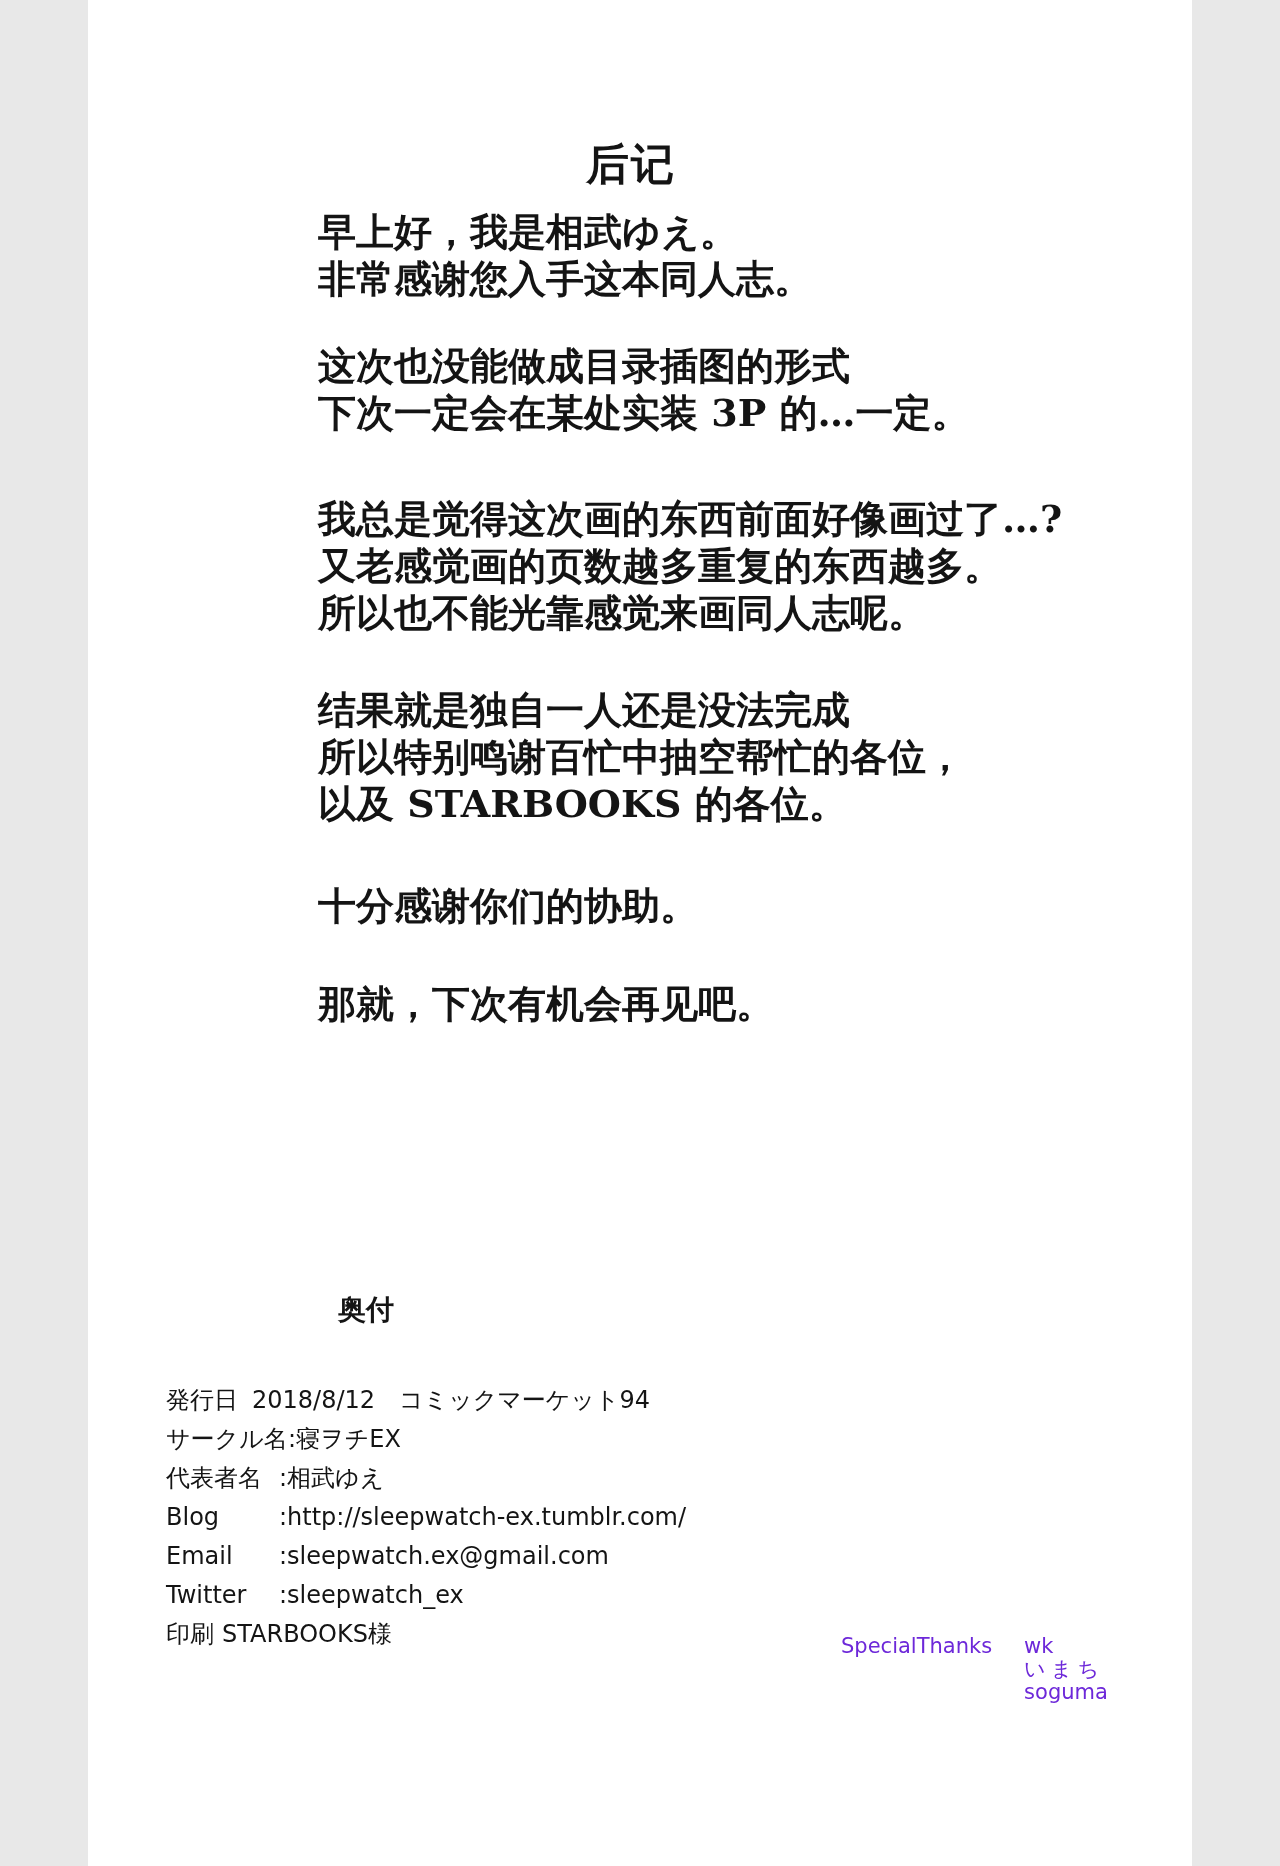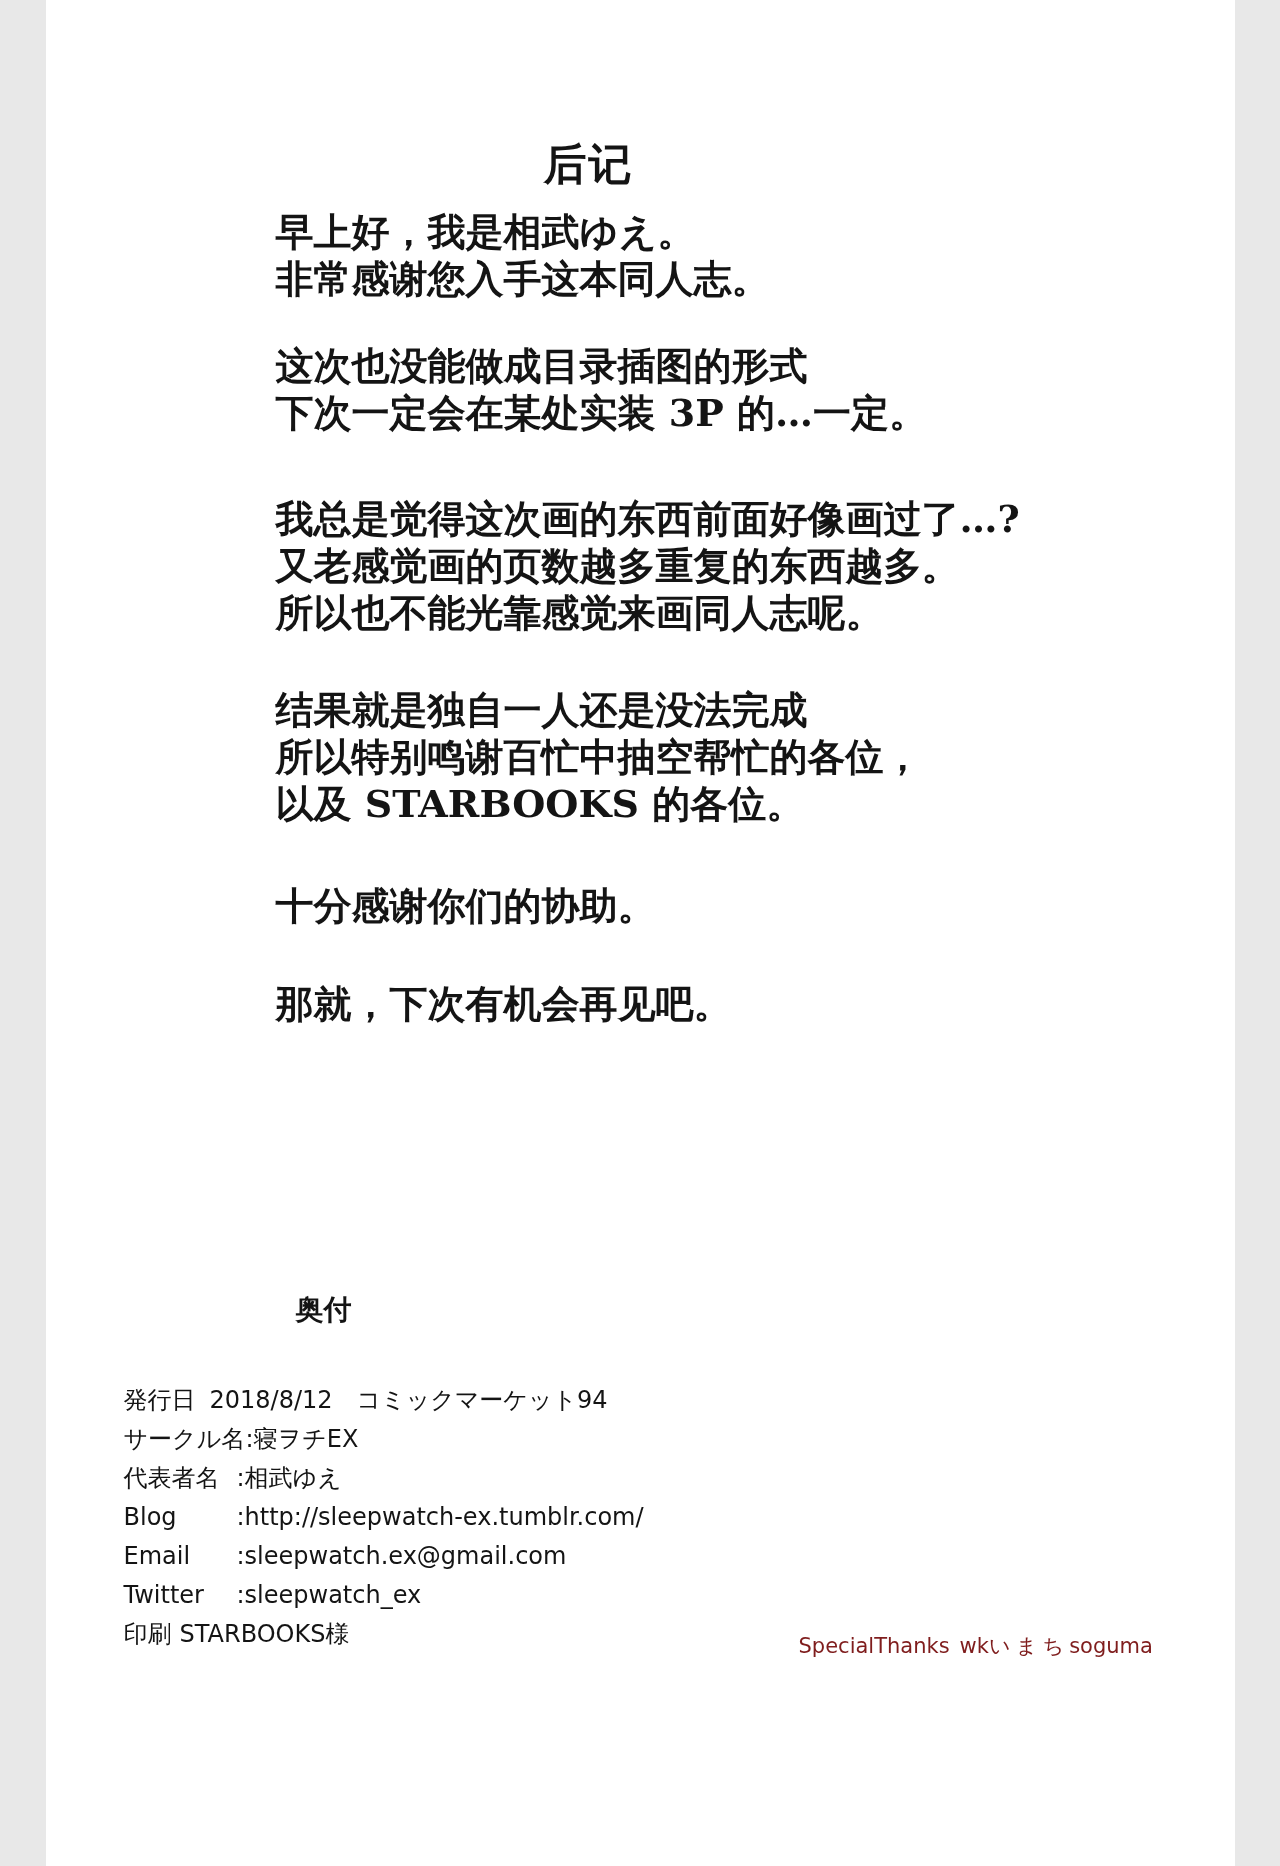--- a/index.html
+++ b/index.html
@@ -1,18 +1,18 @@
 <!DOCTYPE html>
 <html><head>
 <meta charset="utf-8">
 <style>
   html, body { margin: 0; padding: 0; background: #e8e8e8; }
   #page {
     position: relative;
-    width: 1189px;
+    width: 1104px;
     height: 1866px;
     background: #ffffff;
     color: #141414;
     overflow: hidden;
     margin: 0 auto;
   }
 
   
   .afterword-title {
     position: absolute;
@@ -74,24 +74,24 @@
 
   
   .special-thanks {
     position: absolute;
     left: 753px;
     top: 1635px;
     display: flex;
     font-family: "DejaVu Sans", "Liberation Sans", sans-serif;
     font-size: 21px;
     line-height: 23px;
-    color: #7f1d1d;
+    color: #6d28d9;
   }
   .special-thanks-label { white-space: nowrap; }
-  .special-thanks-names { margin-left: 10px; display: flex; flex-direction: row; }
+  .special-thanks-names { margin-left: 32px; display: flex; flex-direction: column; }
   .special-thanks-name { white-space: nowrap; }
   .special-thanks-name:nth-child(2) { letter-spacing: 0.25em; }
 </style>
 </head>
 <body>
 
 <div id="page">
 
   <div class="afterword-title">后记</div>
 

